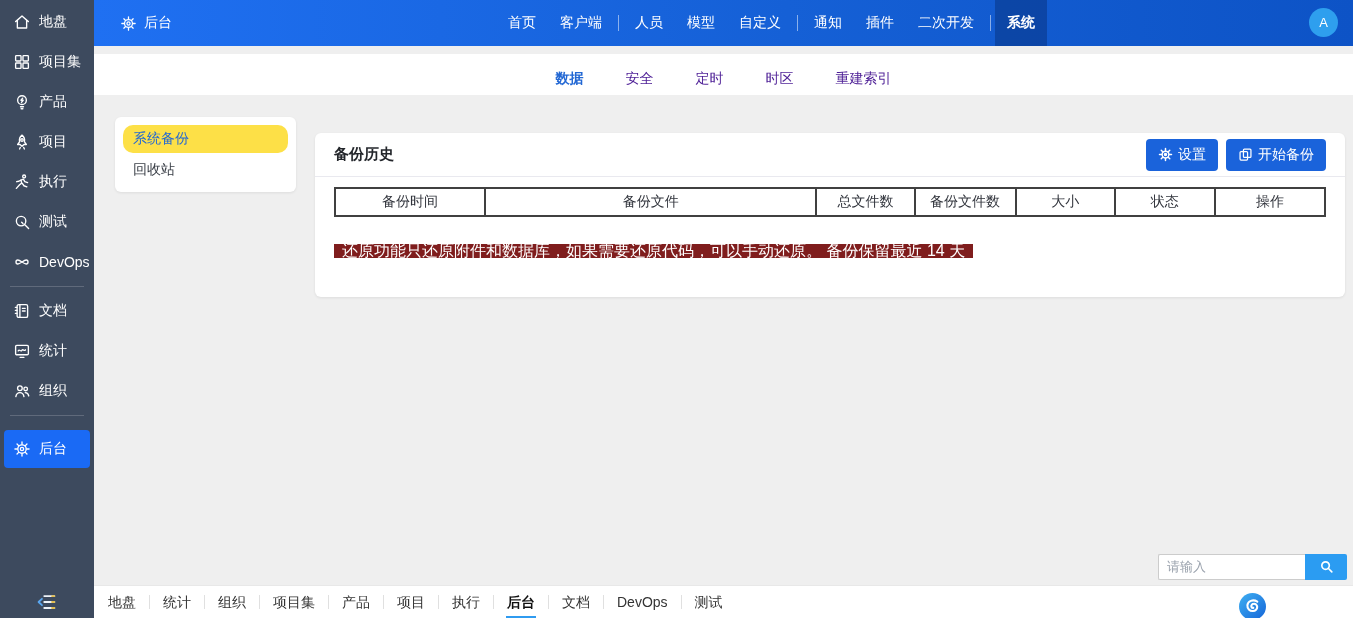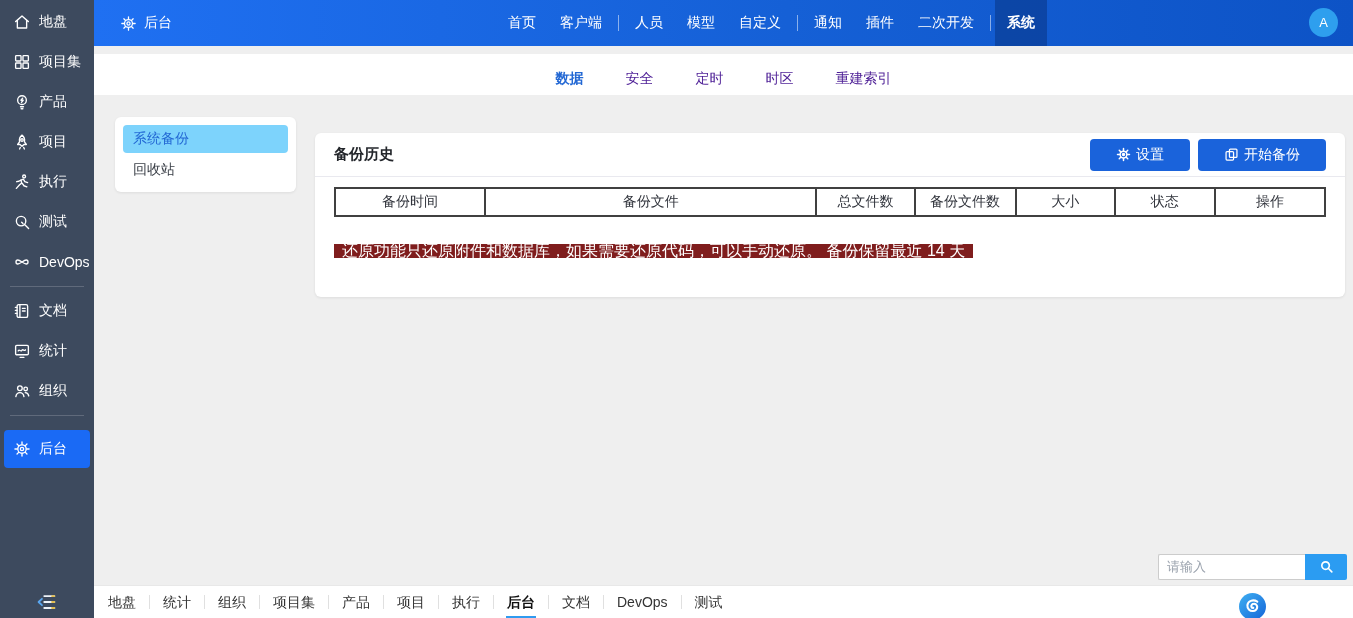--- a/index.html
+++ b/index.html
@@ -30,28 +30,28 @@
   
   .subnav { position:absolute; left:94px; top:54px; width:1259px; height:49px; background:#fff; display:flex; justify-content:center; align-items:center; gap:38px; }
   .subnav-item { font-size:14px; color:#4c1d95; cursor:pointer; padding:4px 2px; }
   .subnav-item.active { color:#2368d4; font-weight:bold; }
 
   
   .content { position:absolute; left:94px; top:95px; width:1259px; height:490px; background:#efefef; }
   .card { background:#fff; border-radius:6px; box-shadow:0 1px 3px rgba(0,0,0,0.08); }
   .panel-card { position:absolute; left:21px; top:22px; width:181px; padding:8px; }
   .panel-item { height:28px; display:flex; align-items:center; padding-left:10px; font-size:14px; color:#3a3f47; border-radius:4px; cursor:pointer; margin-bottom:3px; }
-  .panel-item.active { background:#7dd3fc; color:#2368d4; }
+  .panel-item.active { background:#fde047; color:#2368d4;border-radius:10px; }
   .panel-item:last-child { margin-bottom:0; }
 
   .main-card { position:absolute; left:221px; top:38px; width:1030px; height:164px; }
   .mc-header { height:44px; display:flex; align-items:center; padding:0 19px; border-bottom:1px solid #e9e9ef; }
   .mc-title { font-size:15px; font-weight:bold; color:#23262b; }
   .mc-actions { margin-left:auto; display:flex; gap:8px; }
-  .btn-primary { height:32px; display:flex; align-items:center; gap:5px; padding:0 26px; background:#1a63db; color:#fff; border:none; border-radius:4px; font-size:14px; font-family:inherit; cursor:pointer; }
+  .btn-primary { height:32px; display:flex; align-items:center; gap:5px; padding:0 12px; background:#1a63db; color:#fff; border:none; border-radius:4px; font-size:14px; font-family:inherit; cursor:pointer; }
   .btn-primary .b-icon { width:15px; height:15px; color:#fff; }
   .mc-body { padding:10px 19px 0; }
   table.backup { width:100%; border-collapse:collapse; table-layout:fixed; }
   table.backup th { border:2px solid #404040; height:28px; font-size:14px; font-weight:normal; color:#31343c; text-align:center; padding:0 4px; }
   .notice { display:inline-block; margin-top:27px; background:#7f1d1d; color:#fff; font-size:16px; line-height:14px; padding:0 8px; }
 
   
   .bottombar { position:absolute; left:94px; top:585px; width:1259px; height:33px; background:#fff; border-top:1px solid #e8e8e8; display:flex; align-items:center; padding-left:1px; padding-right:6px; z-index:10; }
   .bb-item { position:relative; height:33px; line-height:32px; padding:0 13px; font-size:14px; color:#333; cursor:pointer; white-space:nowrap; }
   .bb-item.active { font-weight:bold; color:#111; }

